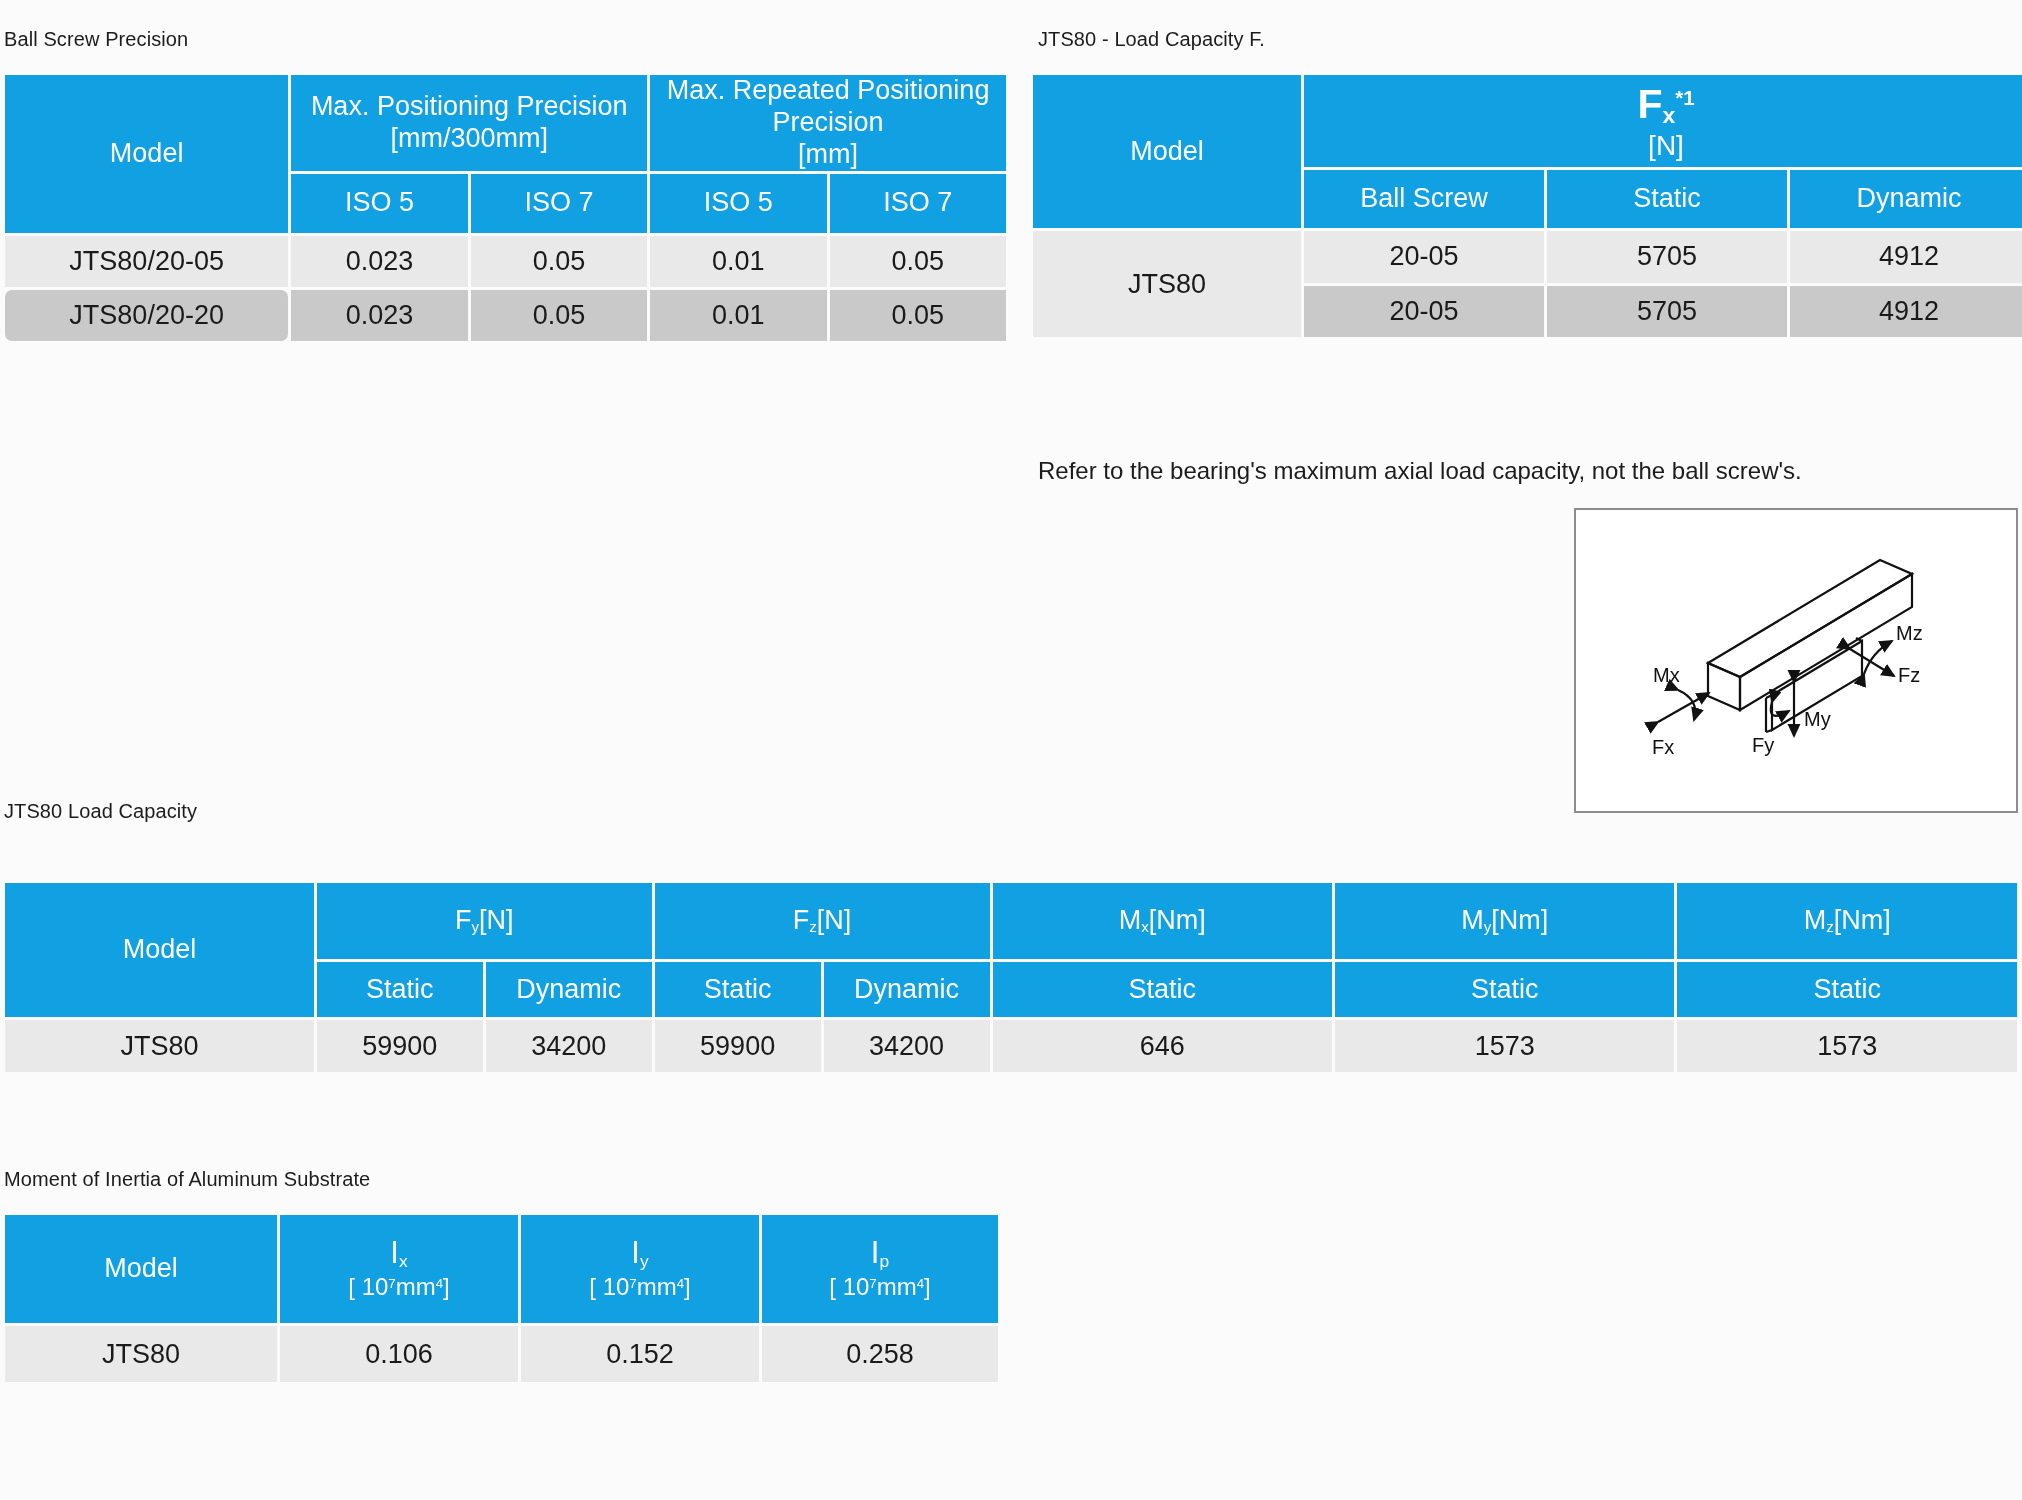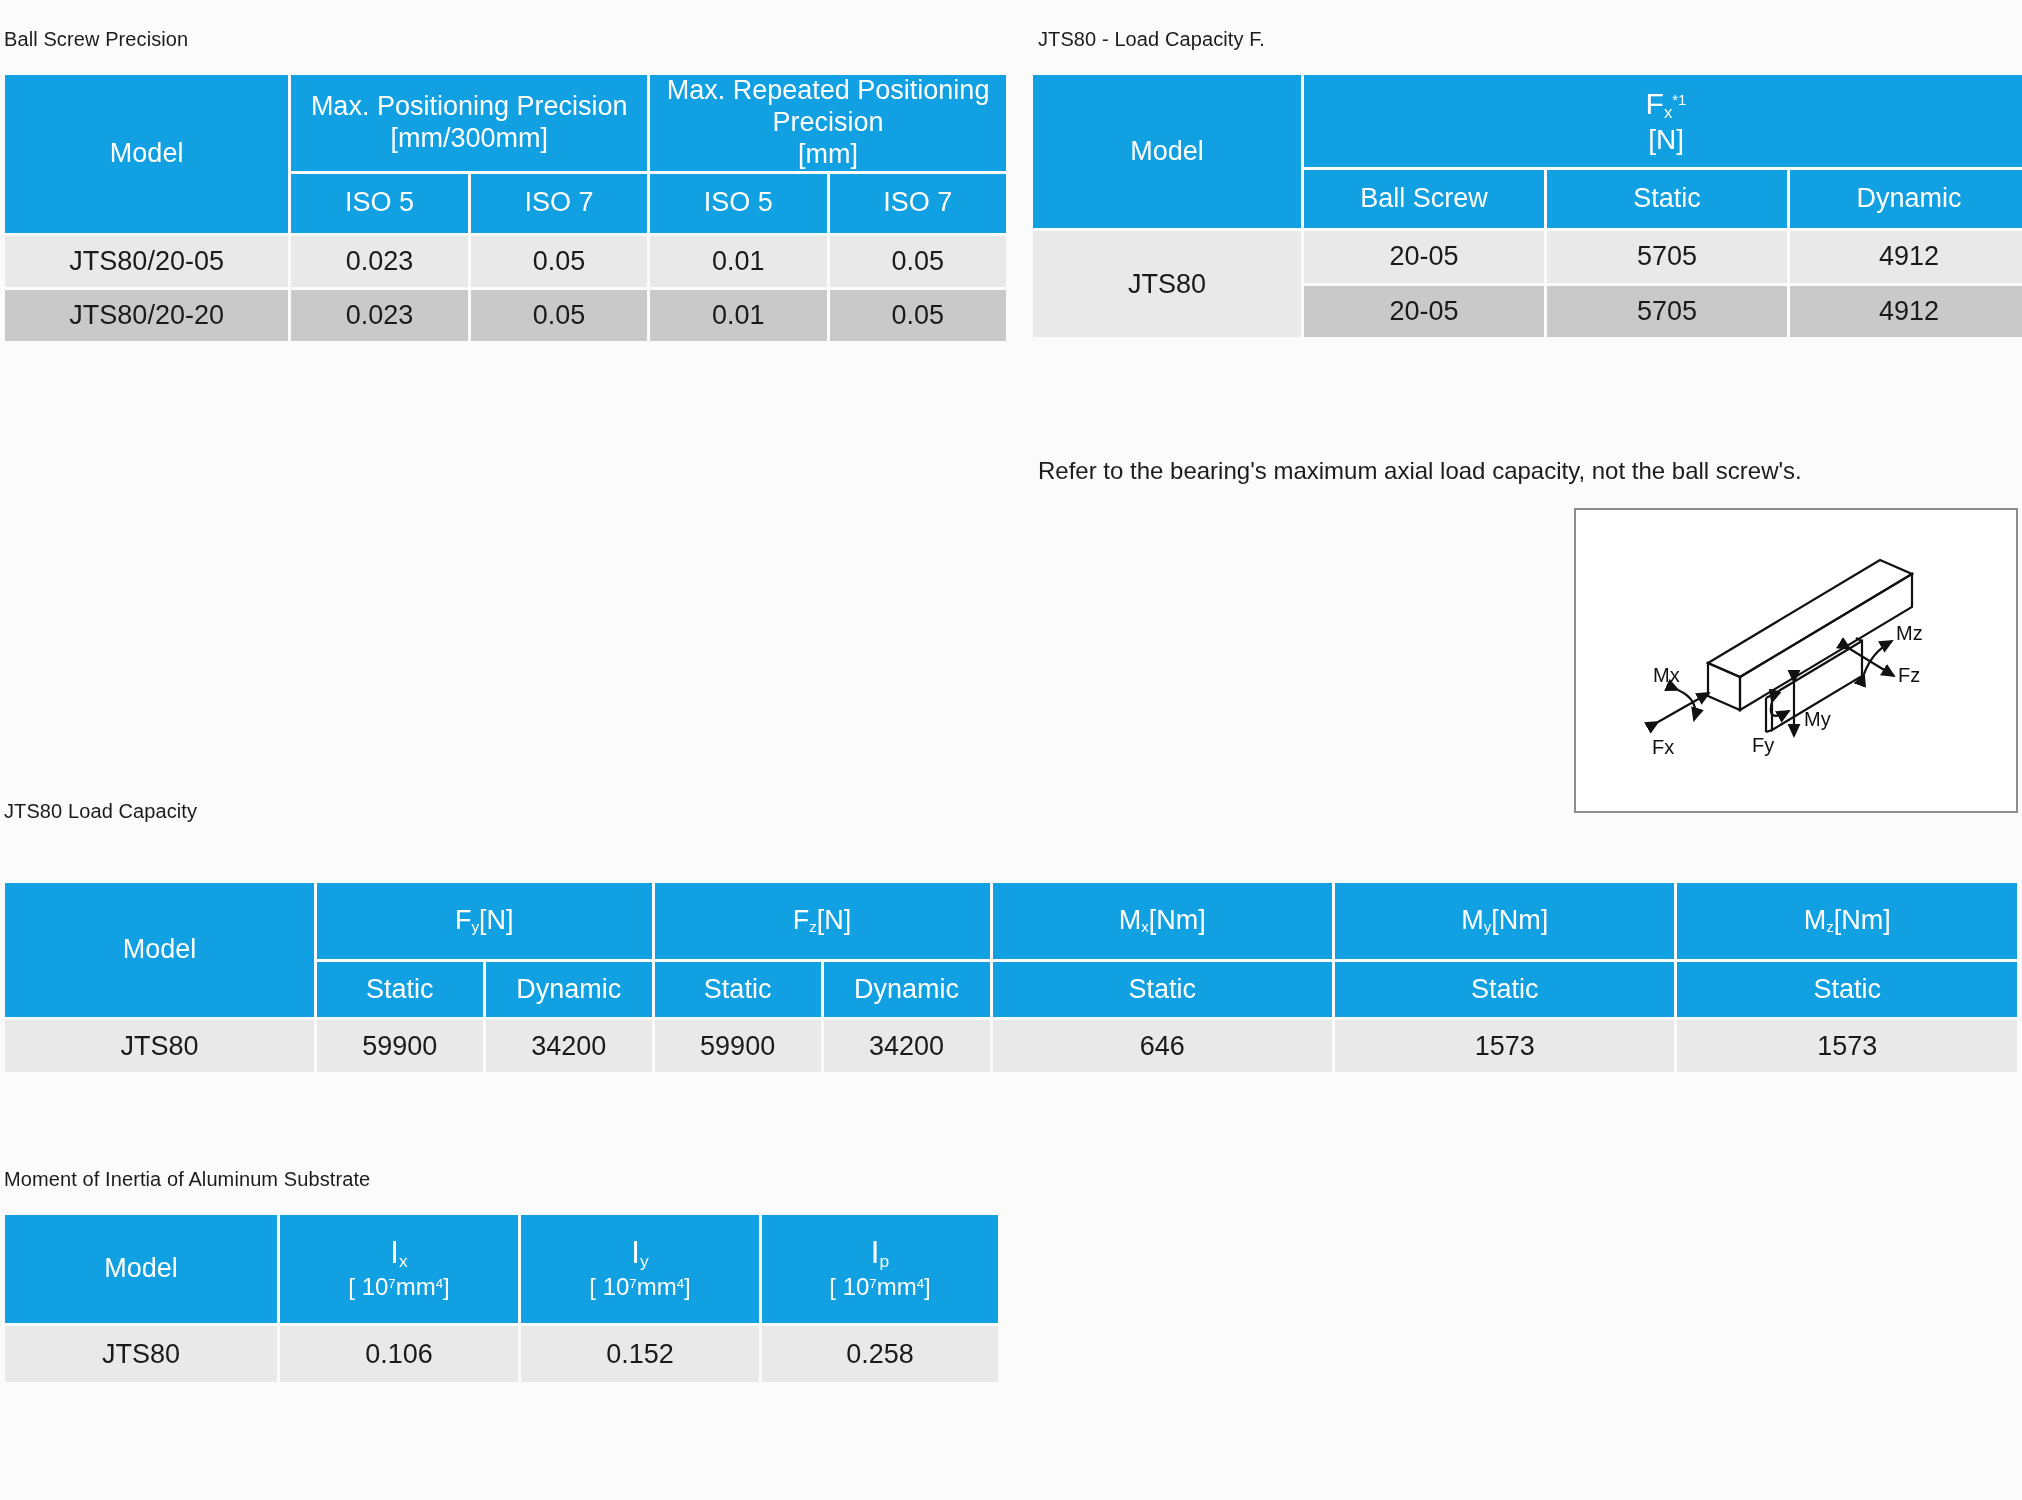--- a/index.html
+++ b/index.html
@@ -115,21 +115,21 @@
   </thead>
   <tbody>
     <tr>
       <td class="cell model" style="height:51px;">JTS80/20-05</td>
       <td class="cell">0.023</td>
       <td class="cell">0.05</td>
       <td class="cell">0.01</td>
       <td class="cell">0.05</td>
     </tr>
     <tr>
-      <td class="cell alt model" style="height:51px;">JTS80/20-20</td>
+      <td class="cell alt model" style="height:51px;border-radius:7px;">JTS80/20-20</td>
       <td class="cell alt">0.023</td>
       <td class="cell alt">0.05</td>
       <td class="cell alt">0.01</td>
       <td class="cell alt">0.05</td>
     </tr>
   </tbody>
 </table>
 
 <div class="sec-title" style="left:1038px; top:28px;">JTS80 - Load Capacity F.</div>
 
@@ -137,21 +137,21 @@
   <colgroup>
     <col style="width:268px">
       <col style="width:240px">
       <col style="width:240px">
       <col style="width:238px">
   </colgroup>
   <thead>
     <tr>
       <th class="hd" rowspan="2" style="height:150px;">Model</th>
       <th class="hd big" colspan="3" style="height:92px;">
-        <span style="font-size:30px;"><span>F</span><span class="sub">x</span><span class="sup">*1</span></span><br>
+        <span style="font-size:41px;font-weight:bold;"><span>F</span><span class="sub">x</span><span class="sup">*1</span></span><br>
         <span>[N]</span>
       </th>
     </tr>
     <tr>
       <th class="hd" style="height:58px;">Ball Screw</th>
       <th class="hd">Static</th>
       <th class="hd">Dynamic</th>
     </tr>
   </thead>
   <tbody>

